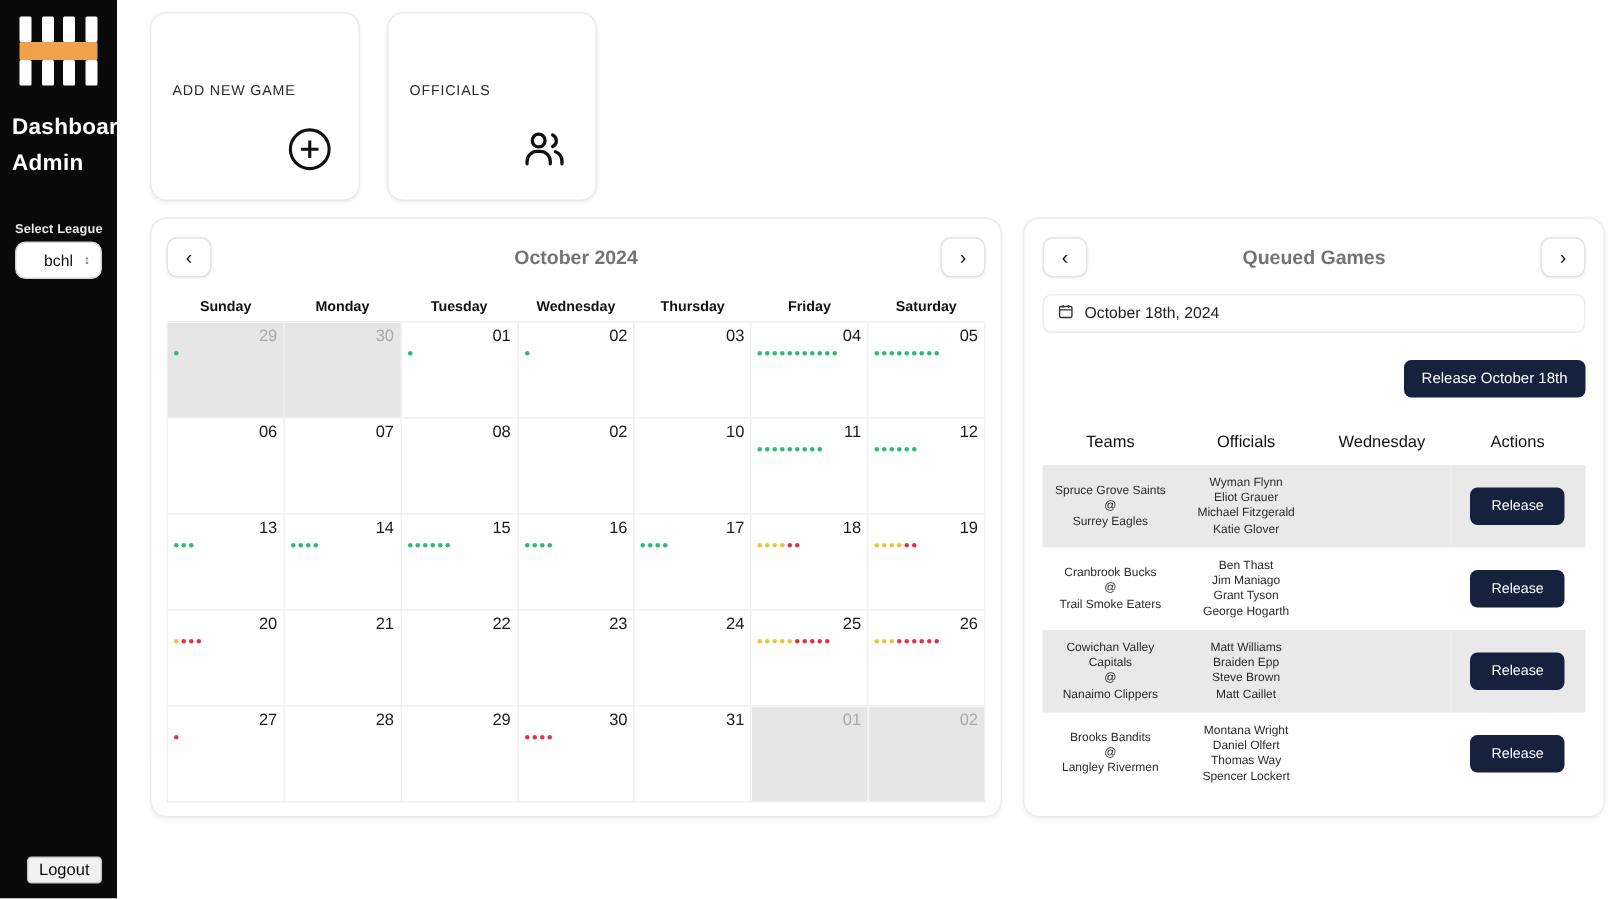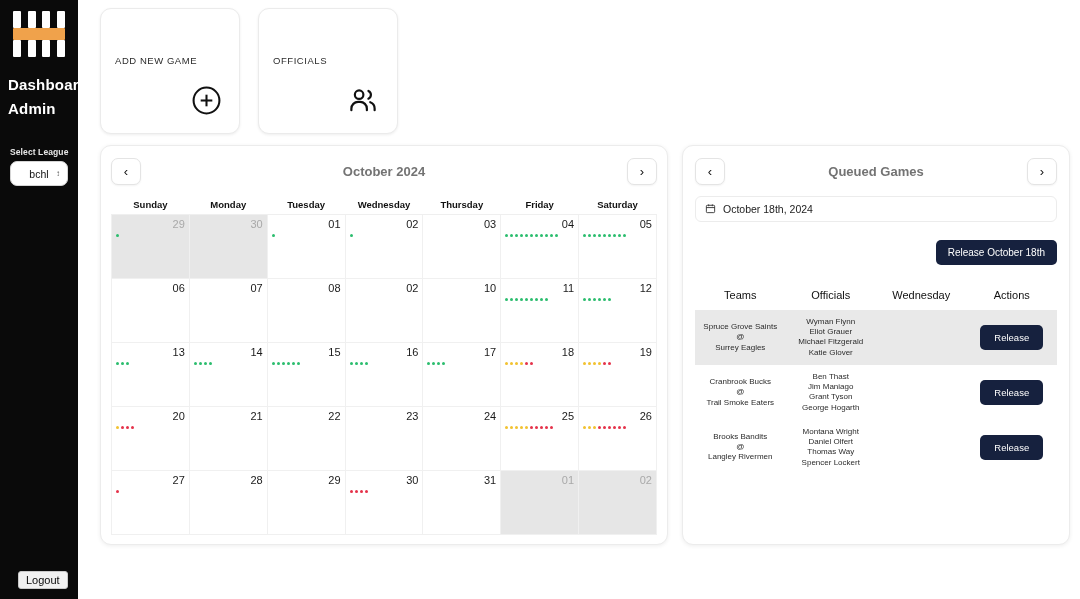--- a/index.html
+++ b/index.html
@@ -536,20 +536,26 @@
                 <td>Wyman Flynn<br>Eliot Grauer<br>Michael Fitzgerald<br>Katie Glover</td>
                 <td></td>
                 <td class="act"><button class="btn-release">Release</button></td>
               </tr>
               <tr>
                 <td>Cranbrook Bucks<br>@<br>Trail Smoke Eaters</td>
                 <td>Ben Thast<br>Jim Maniago<br>Grant Tyson<br>George Hogarth</td>
                 <td></td>
                 <td class="act"><button class="btn-release">Release</button></td>
               </tr>
+              <tr class="alt">
+                <td>Cowichan Valley Capitals<br>@<br>Nanaimo Clippers</td>
+                <td>Matt Williams<br>Braiden Epp<br>Steve Brown<br>Matt Caillet</td>
+                <td></td>
+                <td class="act"><button class="btn-release">Release</button></td>
+              </tr>
               <tr>
                 <td>Brooks Bandits<br>@<br>Langley Rivermen</td>
                 <td>Montana Wright<br>Daniel Olfert<br>Thomas Way<br>Spencer Lockert</td>
                 <td></td>
                 <td class="act"><button class="btn-release">Release</button></td>
               </tr>
             </tbody>
         </table>
       </section>
 

